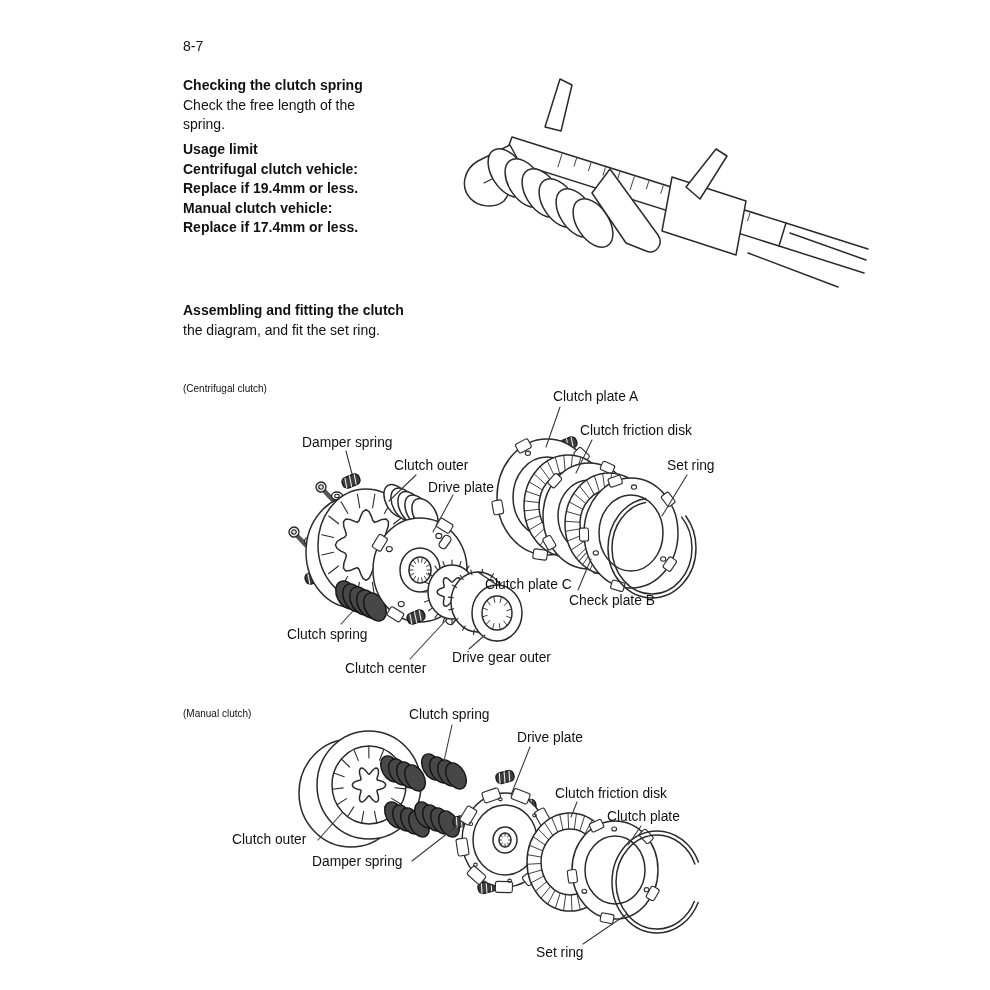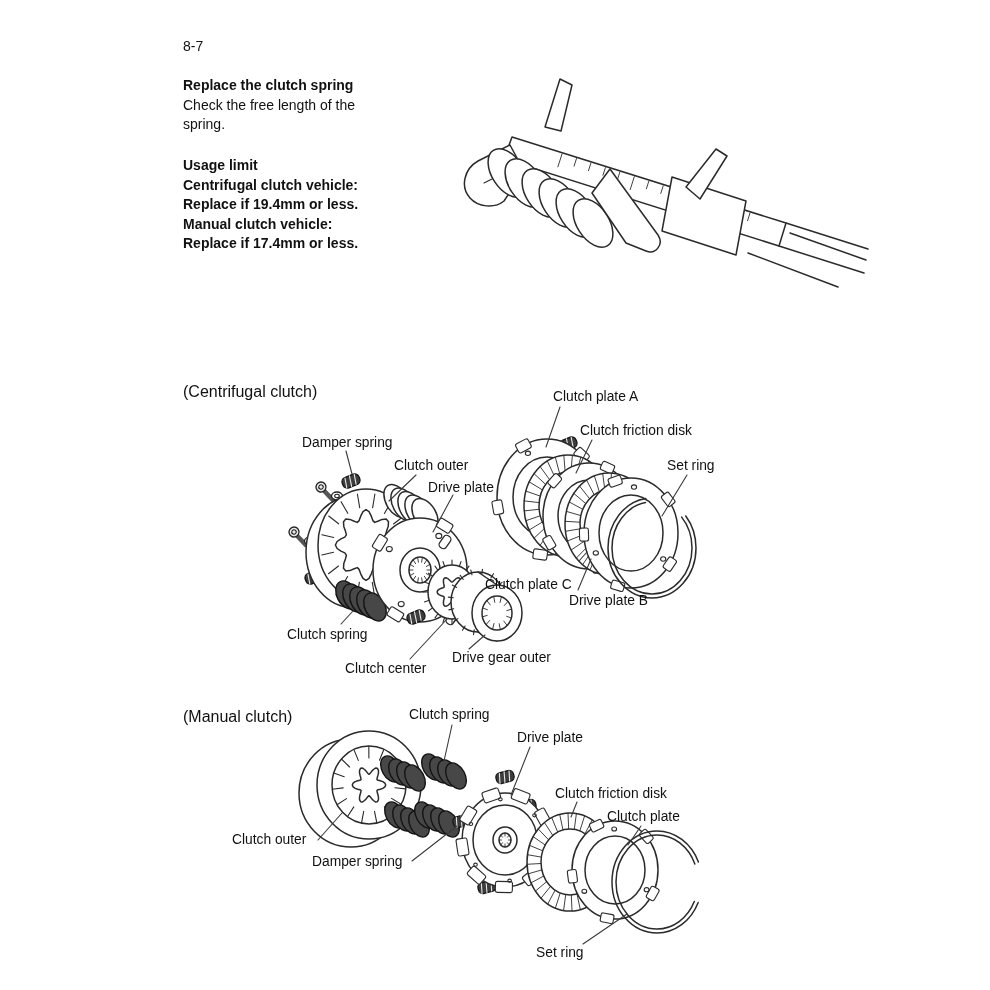--- a/index.html
+++ b/index.html
@@ -1,51 +1,53 @@
 <!DOCTYPE html>
 <html><head>
 <meta charset="utf-8">
 <style>
   html,body{margin:0;padding:0}
   body{width:990px;height:990px;background:#fff;position:relative;
        font-family:"Liberation Sans",sans-serif;color:#111;overflow:hidden}
   .tblock{position:absolute;font-size:14px;line-height:19.6px;white-space:nowrap}
   .bold{font-weight:bold}
-  .caption{position:absolute;font-size:16px;white-space:nowrap}
+  .caption{position:absolute;font-size:10px;white-space:nowrap}
   .dlabel{position:absolute;font-size:13.8px;font-weight:normal;white-space:nowrap}
   svg{position:absolute;overflow:visible}
   svg *{stroke-linecap:round;stroke-linejoin:round}
   .ln{stroke:#2b2b2b;stroke-width:1.5;fill:none}
   .thin{stroke-width:1.1}
   .fw{fill:#fff}
   .coil-dark{stroke:#131313;stroke-width:1.4;fill:#474747}
   .coil-light{stroke:#2b2b2b;stroke-width:1.5;fill:#fff}
   .hatch{stroke:#2b2b2b;stroke-width:0.9;fill:none}
   .leader{stroke:#3a3a3a;stroke-width:1.1;fill:none}
 </style>
 </head>
 <body>
 
 <div class="tblock" style="left:183px;top:37px">8-7</div>
 
 <div class="tblock" style="left:183px;top:76px">
-  <div class="bold">Replace the clutch spring</div>
+  <div class="bold">Checking the clutch spring</div>
   <div>Check the free length of the</div>
   <div>spring.</div>
 </div>
 
-<div class="tblock bold" style="left:183px;top:156px">
+<div class="tblock bold" style="left:183px;top:140px">
   <div>Usage limit</div>
   <div>Centrifugal clutch vehicle:</div>
   <div>Replace if 19.4mm or less.</div>
   <div>Manual clutch vehicle:</div>
   <div>Replace if 17.4mm or less.</div>
 </div>
 
 <div class="tblock" style="left:183px;top:301px">
+  <div class="bold">Assembling and fitting the clutch</div>
+  <div>the diagram, and fit the set ring.</div>
 </div>
 
 <div class="caption" style="left:183px;top:383px">(Centrifugal clutch)</div>
 <div class="caption" style="left:183px;top:708px">(Manual clutch)</div>
 
 <svg width="0" height="0" style="left:0;top:0">
   <defs>
     <g id="pill">
       <rect x="-9" y="-5.5" width="18" height="11" rx="4.5" fill="#3d3d3d" stroke="#141414" stroke-width="1.3"></rect>
       <path d="M-4.5 -5 L-6.5 5 M0.5 -5.5 L-1.5 5.5 M5.5 -5 L3.5 5" stroke="#e8e8e8" stroke-width="1.1" fill="none"></path>
@@ -256,21 +258,21 @@
   </g>
 </svg>
 
 <div class="dlabel" style="left:553px;top:389px">Clutch plate A</div>
 <div class="dlabel" style="left:580px;top:423px">Clutch friction disk</div>
 <div class="dlabel" style="left:302px;top:435px">Damper spring</div>
 <div class="dlabel" style="left:394px;top:458px">Clutch outer</div>
 <div class="dlabel" style="left:667px;top:458px">Set ring</div>
 <div class="dlabel" style="left:428px;top:480px">Drive plate</div>
 <div class="dlabel" style="left:485px;top:577px">Clutch plate C</div>
-<div class="dlabel" style="left:569px;top:593px">Drive plate B</div>
+<div class="dlabel" style="left:569px;top:593px">Check plate B</div>
 <div class="dlabel" style="left:287px;top:627px">Clutch spring</div>
 <div class="dlabel" style="left:345px;top:661px">Clutch center</div>
 <div class="dlabel" style="left:452px;top:650px">Drive gear outer</div>
 
 <svg style="left:290px;top:705px" width="520" height="270" viewBox="0 0 520 270">
   <g class="ln">
     <ellipse class="fw" cx="61" cy="88" rx="52" ry="54"></ellipse>
     <ellipse class="fw" cx="79" cy="80" rx="52" ry="54"></ellipse>
     <ellipse class="fw" cx="79" cy="80" rx="37" ry="39"></ellipse>
     <g class="thin">

